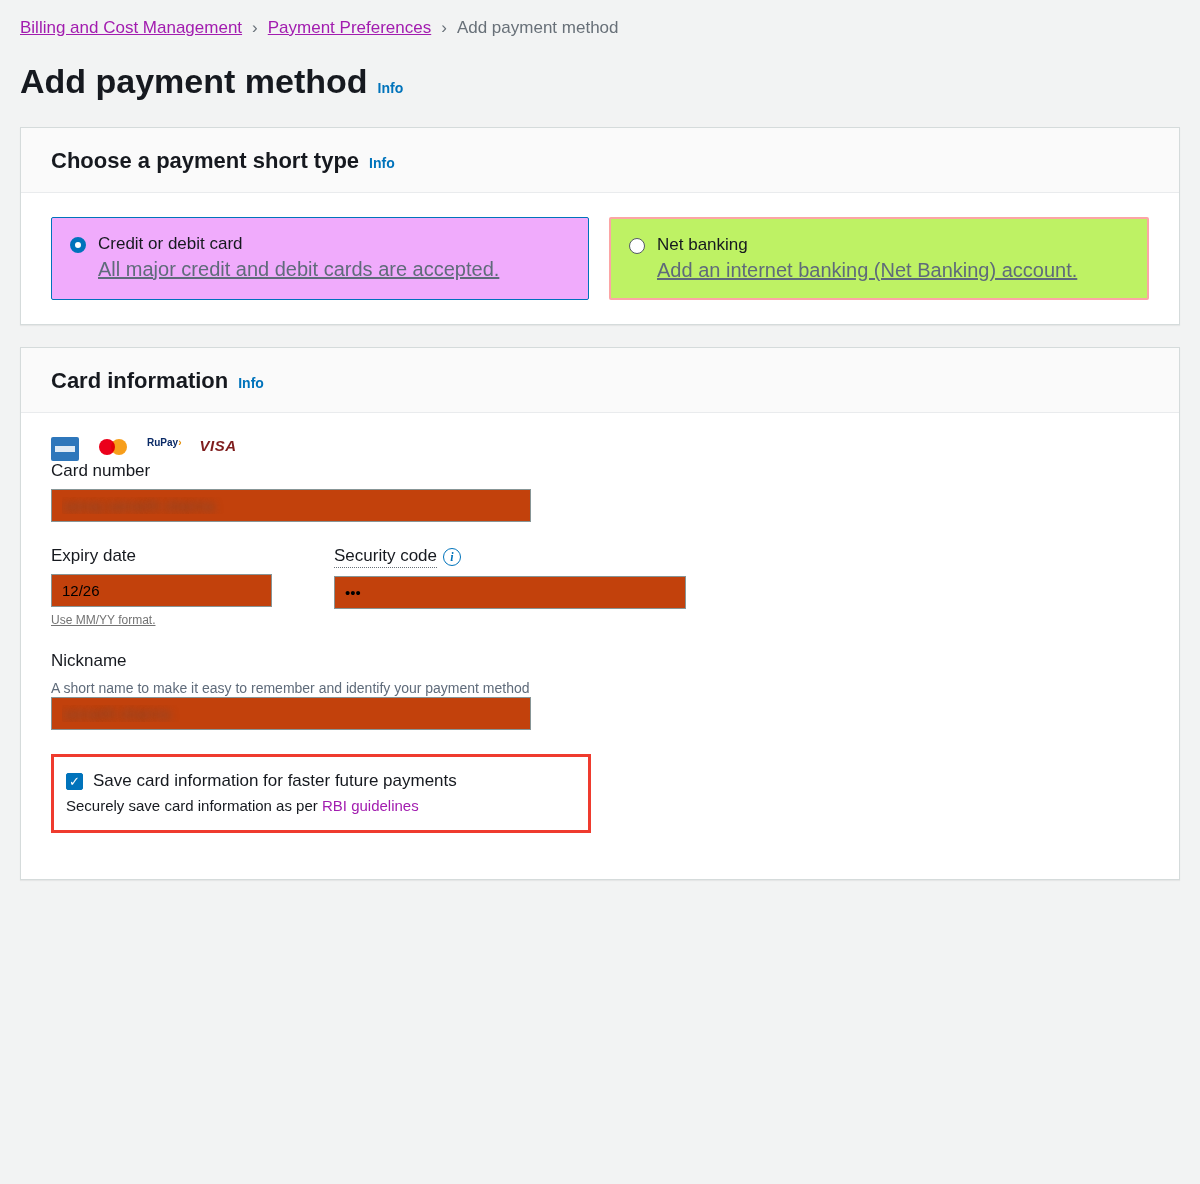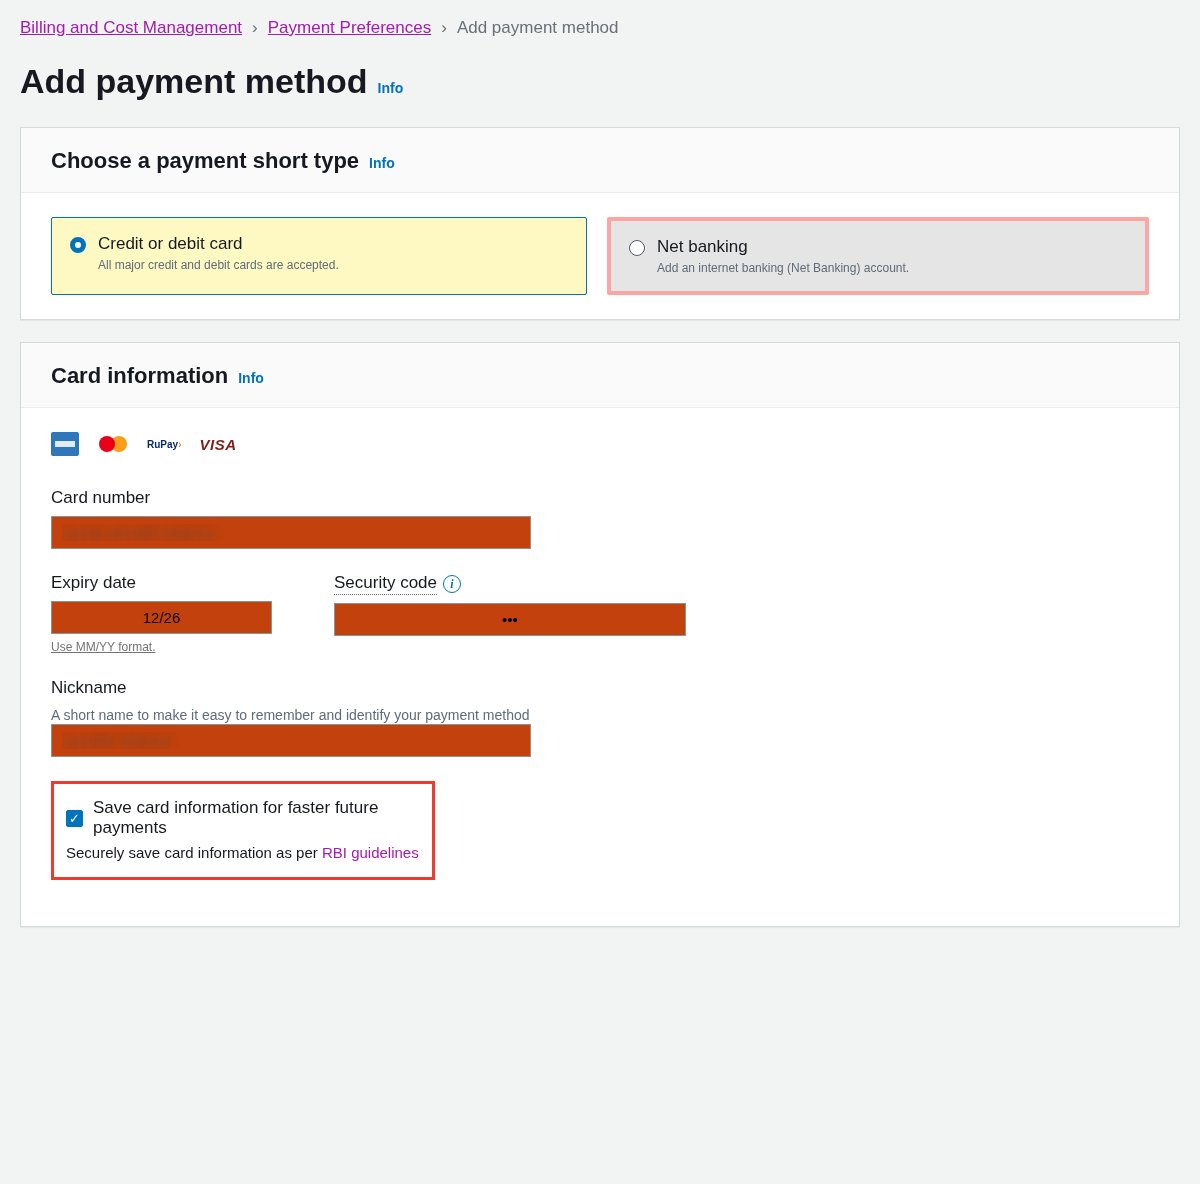--- a/index.html
+++ b/index.html
@@ -50,48 +50,48 @@
     align-items: baseline;
     gap: 10px;
   }
   .panel-header h2 { font-size: 22px; font-weight: 700; }
   .panel-body { padding: 24px 30px; }
 
   
   .tiles { display: flex; gap: 20px; }
   .tile {
     flex: 1;
-    border: 4px solid #fca5a5;
+    border: 2px solid #fca5a5;
     border-radius: 2px;
     padding: 16px 18px;
     display: flex;
     gap: 12px;
     align-items: flex-start;
     cursor: pointer;
-    background: #e5e5e5;
+    background: #bef264;
   }
   .tile.selected {
     border: 1px solid #0073bb;
-    background: #fef9c3;
+    background: #f0abfc;
   }
   .tile .radio {
     width: 16px; height: 16px;
     border: 1px solid #545b64;
     border-radius: 50%;
     margin-top: 3px;
     display: flex; align-items: center; justify-content: center;
     flex: 0 0 auto;
     background: #fff;
   }
   .tile.selected .radio { border: 5px solid #0073bb; }
   .tile-title { font-size: 17px; font-weight: 400; margin-bottom: 4px; }
-  .tile-desc { font-size: 12px; color: #5f6b7a; }
-
-  
-  .brands { display:flex; gap:18px; align-items:center; margin-bottom: 32px; }
+  .tile-desc { font-size: 20px; color: #5f6b7a; text-decoration: underline; }
+
+  
+  .brands { display:flex; gap:18px; align-items:flex-start; }
   .brand-amex { width:28px; height:24px; background:#2e77bb; border-radius:2px; position:relative; }
   .brand-amex::after{ content:""; position:absolute; left:4px; right:4px; top:9px; height:6px; background:#fff; opacity:.85; }
   .brand-mc { width:32px; height:20px; position:relative; }
   .brand-mc::before, .brand-mc::after { content:""; position:absolute; width:16px; height:16px; border-radius:50%; top:2px; }
   .brand-mc::before { background:#eb001b; left:2px; }
   .brand-mc::after { background:#f79e1b; right:2px; mix-blend-mode:multiply; }
   .brand-rupay { font-size:10px; font-weight:700; color:#0a2a66; }
   .brand-rupay .ar { color:#e38b00; }
   .brand-visa { font-size:15px; font-weight:700; font-style:italic; color:#7f1d1d; letter-spacing:.5px; }
 
@@ -102,21 +102,21 @@
   .field-desc { font-size: 14px; color: #5f6b7a; line-height:1.3; }
   input[type=text], input[type=password] {
     border: 1px solid #879596;
     padding: 7px 10px;
     font-size: 15px;
     width: 100%;
     background:#c2410c;
   }
   .w-480 { width: 480px; }
   .row { display:flex; gap: 62px; align-items: flex-start; }
-  .w-140 { width: 140px; text-align: center; }
+  .w-140 { width: 140px; }
   .blurred { color: transparent; text-shadow: 0 0 8px rgba(80,80,80,.7); user-select:none; }
 
   .sec-label { display:inline-flex; align-items:center; gap:6px; }
   .info-circle {
     width:18px; height:18px; border:1.5px solid #0073bb; border-radius:50%;
     display:inline-flex; align-items:center; justify-content:center;
     color:#0073bb; font-family: Georgia, serif; font-style: italic; font-weight:700; font-size:12px;
   }
   .dotted { border-bottom: 1px dotted #687078; padding-bottom:1px; }
 
@@ -124,21 +124,21 @@
   .checkbox-row { display:flex; gap:10px; align-items:center; font-size:17px; margin-bottom:6px;}
   .checkbox {
     width:17px; height:17px; border:1px solid #545b64; border-radius:2px;
     display:inline-flex; align-items:center; justify-content:center; background:#fff;
     flex: 0 0 auto;
   }
   .checkbox.checked { background:#0073bb; border-color:#0073bb; color:#fff; }
   .checkbox.checked::after { content:"✓"; font-size:13px; line-height:1; }
   .sub-text { font-size:15px; color:#16191f; margin-left:0; }
 
-  .highlight-box { border: 3px solid #ef3b2e; padding: 14px 12px 16px 12px; width: 384px; margin-top: 14px; margin-bottom: 22px;}
+  .highlight-box { border: 3px solid #ef3b2e; padding: 14px 12px 16px 12px; width: 540px; margin-top: 14px; margin-bottom: 22px;}
 </style>
 </head>
 <body>
 
 <nav class="breadcrumb">
   <a href="#">Billing and Cost Management</a>
   <span class="sep">›</span>
   <a href="#">Payment Preferences</a>
   <span class="sep">›</span>
   <span class="current">Add payment method</span>

